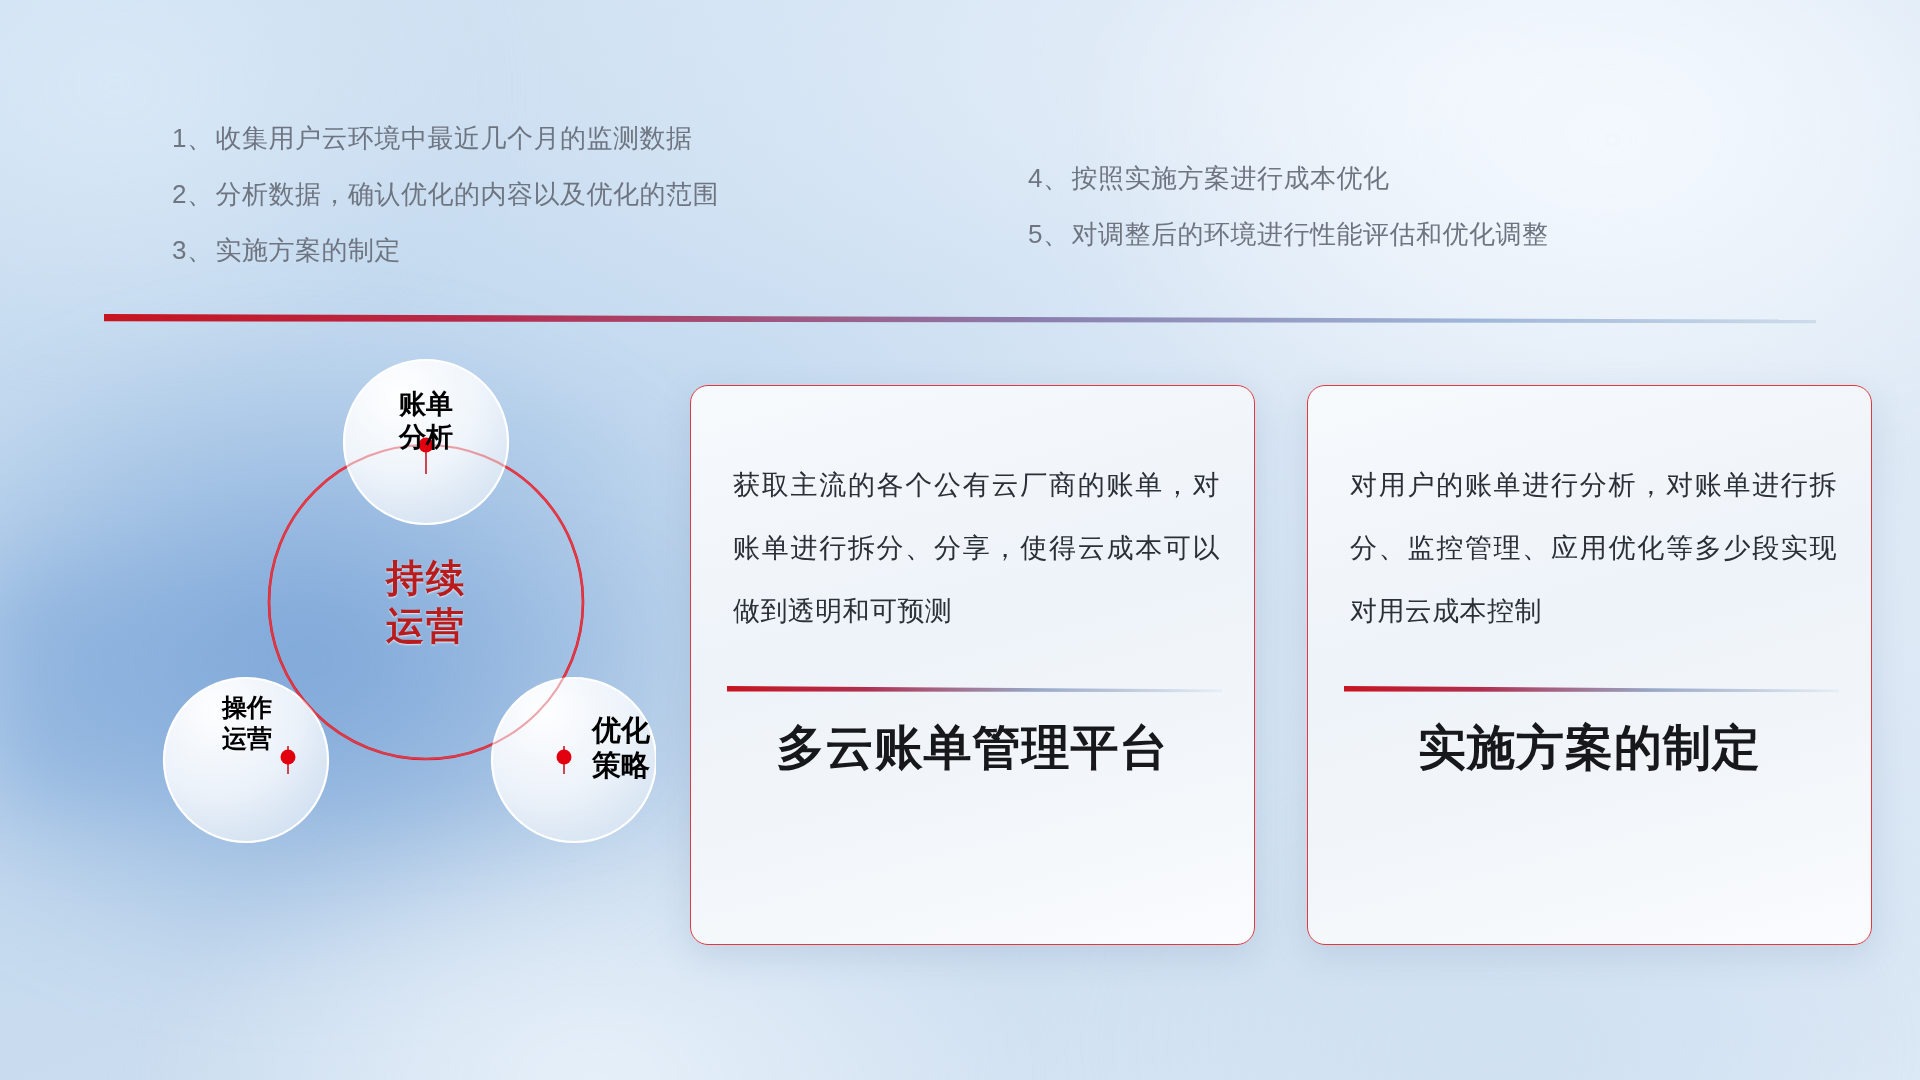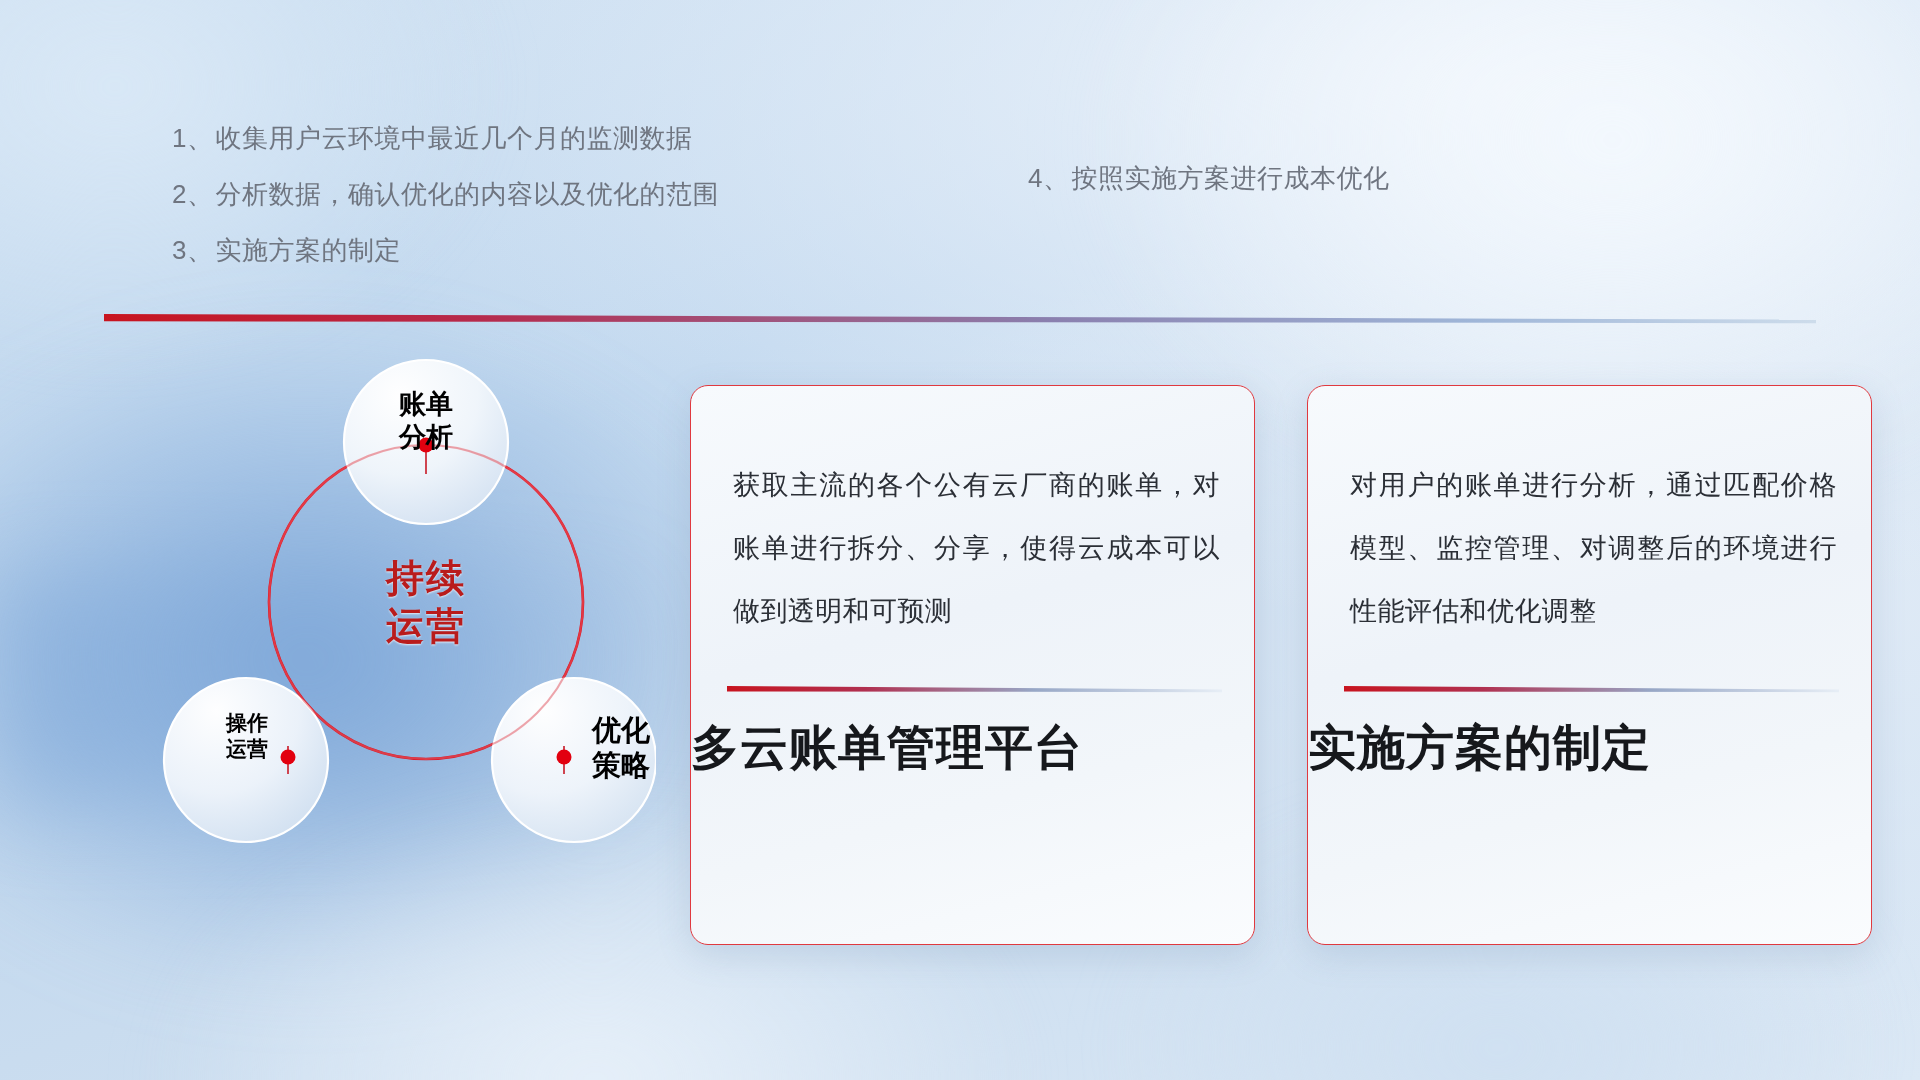--- a/index.html
+++ b/index.html
@@ -140,23 +140,23 @@
   #label-center {
     left: 235px; top: 215px;
     width: 190px;
     font-size: 38px;
     color: #b91c1c;
     letter-spacing: 2px;
     line-height: 1.25;
     text-shadow: 0 1px 2px rgba(255,255,255,0.75);
   }
   #label-left {
-    left: 76px; top: 370px;
+    left: 76px; top: 352px;
     width: 150px;
-    font-size: 21px;
+    font-size: 25px;
   }
   #label-right {
     left: 404px; top: 373px;
     width: 150px;
     font-size: 29px;
     text-align: right;
   }
 
   
   .card {
@@ -191,20 +191,21 @@
     left: 36px;
     right: 36px;
     top: 300px;
     height: 7px;
   }
   .card-title {
     position: absolute;
     left: 0;
     right: 0;
     top: 330px;
+    text-align: center;
     font-size: 48px;
     font-weight: 700;
     color: #16181c;
     letter-spacing: 1px;
   }
 </style>
 </head>
 <body>
 
 <div id="stage">
@@ -225,20 +226,23 @@
       <span class="num">2、</span><span>分析数据，确认优化的内容以及优化的范围</span>
     </div>
     <div class="line">
       <span class="num">3、</span><span>实施方案的制定</span>
     </div>
   </div>
 
   <div class="bullets" id="bullets-right">
     <div class="line">
       <span class="num">4、</span><span>按照实施方案进行成本优化</span>
+    </div>
+    <div class="line">
+      <span class="num">5、</span><span>对调整后的环境进行性能评估和优化调整</span>
     </div>
   </div>
 
   <svg id="divider" viewBox="0 0 1712 10" preserveAspectRatio="none">
     <defs>
       <linearGradient id="divGrad" x1="0" y1="0" x2="1" y2="0">
         <stop offset="0" stop-color="#c8141f"></stop>
         <stop offset="0.22" stop-color="#b62a4c"></stop>
         <stop offset="0.55" stop-color="#8a7fae"></stop>
         <stop offset="0.80" stop-color="#9fb6d8"></stop>
@@ -308,21 +312,21 @@
           <stop offset="0.62" stop-color="#97a7c6"></stop>
           <stop offset="1" stop-color="#e7eef6"></stop>
         </linearGradient>
       </defs>
       <polygon points="0,0 495,3.6 495,6.2 0,5.4" fill="url(#cardRule1)"></polygon>
     </svg>
     <div class="card-title">多云账单管理平台</div>
   </div>
 
   <div class="card" id="card-2">
-    <div class="card-body">对用户的账单进行分析，通过匹配价格模型、监控管理、对调整后的环境进行性能评估和优化调整</div>
+    <div class="card-body">对用户的账单进行分析，对账单进行拆分、监控管理、应用优化等多少段实现对用云成本控制</div>
     <svg class="card-rule" viewBox="0 0 495 7" preserveAspectRatio="none">
       <defs>
         <linearGradient id="cardRule2" x1="0" y1="0" x2="1" y2="0">
           <stop offset="0" stop-color="#c8141f"></stop>
           <stop offset="0.28" stop-color="#b03050"></stop>
           <stop offset="0.62" stop-color="#97a7c6"></stop>
           <stop offset="1" stop-color="#e7eef6"></stop>
         </linearGradient>
       </defs>
       <polygon points="0,0 495,3.6 495,6.2 0,5.4" fill="url(#cardRule2)"></polygon>

